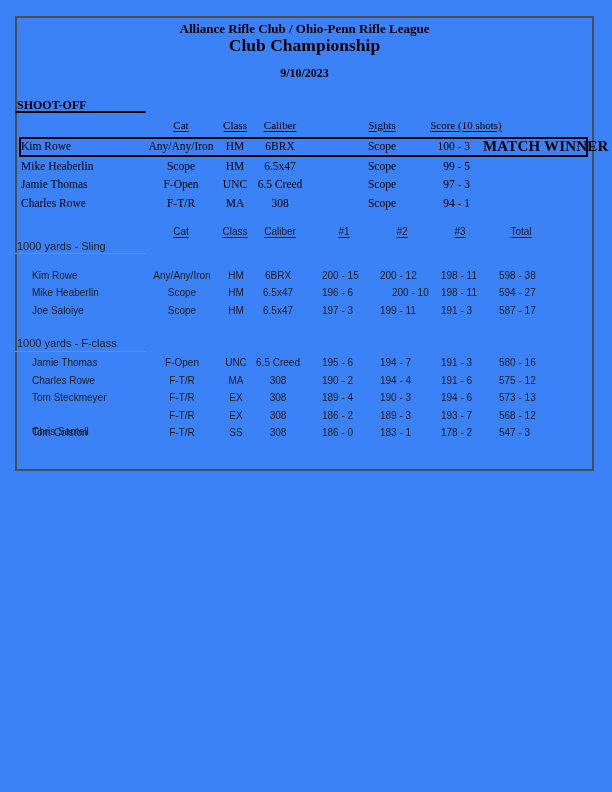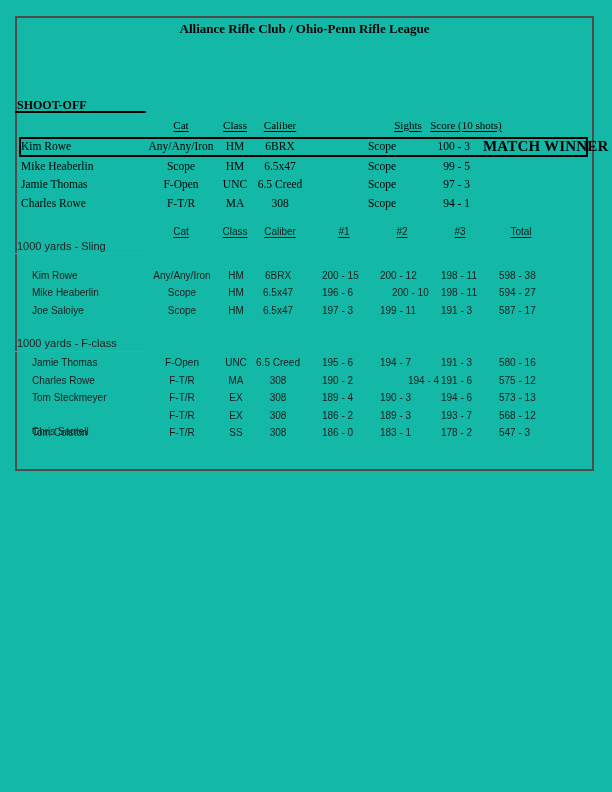--- a/index.html
+++ b/index.html
@@ -1,17 +1,17 @@
 <!DOCTYPE html>
 <html><head>
 <meta charset="utf-8">
 <style>
   html,body { margin:0; padding:0; background:#ffffff; }
   .page {
-    position:relative; width:612px; height:792px; background:#14b8a6;
+    position:relative; width:612px; height:792px; background:#3b82f6;
     overflow:hidden; font-family:"Liberation Serif", serif;
   }
   .sheet-border {
     position:absolute; left:15px; top:16px; width:575px; height:451px;
     border:2px solid #4c4c4c; background:transparent;
   }
   .title1 {
     position:absolute; left:15px; top:21px; width:579px; text-align:center;
     font-weight:bold; font-size:13px; color:#000;
   }
@@ -47,37 +47,39 @@
   .f-serif.th { font-size:11px; }
   .winner-note { font-weight:bold; font-size:15px; letter-spacing:0.2px; }
 </style>
 </head>
 <body>
 
 <div class="page">
   <div class="sheet-border"></div>
 
   <div class="title1">Alliance Rifle Club / Ohio-Penn Rifle League</div>
+  <div class="title2">Club Championship</div>
+  <div class="date">9/10/2023</div>
 
   <div class="shootoff-label">SHOOT-OFF</div>
   <div class="rule rule-shootoff"></div>
 
   <div class="winner-box"></div>
 
   <div class="section-sans sling-label">1000 yards - Sling</div>
   <div class="rule rule-sling"></div>
 
   <div class="section-sans fclass-label">1000 yards - F-class</div>
   <div class="rule rule-fclass"></div>
 
   <div id="cells">
       <div class="cell f-serif th" style="top: 118.5px; left: 181px; transform: translateX(-50%);">Cat</div>
       <div class="cell f-serif th" style="top: 118.5px; left: 235px; transform: translateX(-50%);">Class</div>
       <div class="cell f-serif th" style="top: 118.5px; left: 280px; transform: translateX(-50%);">Caliber</div>
-      <div class="cell f-serif th" style="top: 118.5px; left: 382px; transform: translateX(-50%); margin-left: 26px;">Sights</div>
+      <div class="cell f-serif th" style="top: 118.5px; left: 382px; transform: translateX(-50%);">Sights</div>
       <div class="cell f-serif th" style="top: 118.5px; left: 466px; transform: translateX(-50%);">Score (10 shots)</div>
       <div class="cell f-serif" style="top: 140px; left: 21px;">Kim Rowe</div>
       <div class="cell f-serif" style="top: 140px; left: 181px; transform: translateX(-50%);">Any/Any/Iron</div>
       <div class="cell f-serif" style="top: 140px; left: 235px; transform: translateX(-50%);">HM</div>
       <div class="cell f-serif" style="top: 140px; left: 280px; transform: translateX(-50%);">6BRX</div>
       <div class="cell f-serif" style="top: 140px; left: 382px; transform: translateX(-50%);">Scope</div>
       <div class="cell f-serif" style="top: 140px; left: 470px; transform: translateX(-100%);">100 - 3</div>
       <div class="cell f-serif winner-note" style="top: 140px; left: 483px;">MATCH WINNER</div>
       <div class="cell f-serif" style="top: 159.5px; left: 21px;">Mike Heaberlin</div>
       <div class="cell f-serif" style="top: 159.5px; left: 181px; transform: translateX(-50%);">Scope</div>
@@ -134,21 +136,21 @@
       <div class="cell f-sans" style="top: 356px; left: 278px; transform: translateX(-50%);">6.5 Creed</div>
       <div class="cell f-sans" style="top: 356px; left: 322px;">195 - 6</div>
       <div class="cell f-sans" style="top: 356px; left: 380px;">194 - 7</div>
       <div class="cell f-sans" style="top: 356px; left: 441px;">191 - 3</div>
       <div class="cell f-sans" style="top: 356px; left: 499px;">580 - 16</div>
       <div class="cell f-sans" style="top: 373.5px; left: 32px;">Charles Rowe</div>
       <div class="cell f-sans" style="top: 373.5px; left: 182px; transform: translateX(-50%);">F-T/R</div>
       <div class="cell f-sans" style="top: 373.5px; left: 236px; transform: translateX(-50%);">MA</div>
       <div class="cell f-sans" style="top: 373.5px; left: 278px; transform: translateX(-50%);">308</div>
       <div class="cell f-sans" style="top: 373.5px; left: 322px;">190 - 2</div>
-      <div class="cell f-sans" style="top: 373.5px; left: 380px; margin-left: 28px;">194 - 4</div>
+      <div class="cell f-sans" style="top: 373.5px; left: 380px;">194 - 4</div>
       <div class="cell f-sans" style="top: 373.5px; left: 441px;">191 - 6</div>
       <div class="cell f-sans" style="top: 373.5px; left: 499px;">575 - 12</div>
       <div class="cell f-sans" style="top: 391px; left: 32px;">Tom Steckmeyer</div>
       <div class="cell f-sans" style="top: 391px; left: 182px; transform: translateX(-50%);">F-T/R</div>
       <div class="cell f-sans" style="top: 391px; left: 236px; transform: translateX(-50%);">EX</div>
       <div class="cell f-sans" style="top: 391px; left: 278px; transform: translateX(-50%);">308</div>
       <div class="cell f-sans" style="top: 391px; left: 322px;">189 - 4</div>
       <div class="cell f-sans" style="top: 391px; left: 380px;">190 - 3</div>
       <div class="cell f-sans" style="top: 391px; left: 441px;">194 - 6</div>
       <div class="cell f-sans" style="top: 391px; left: 499px;">573 - 13</div>

